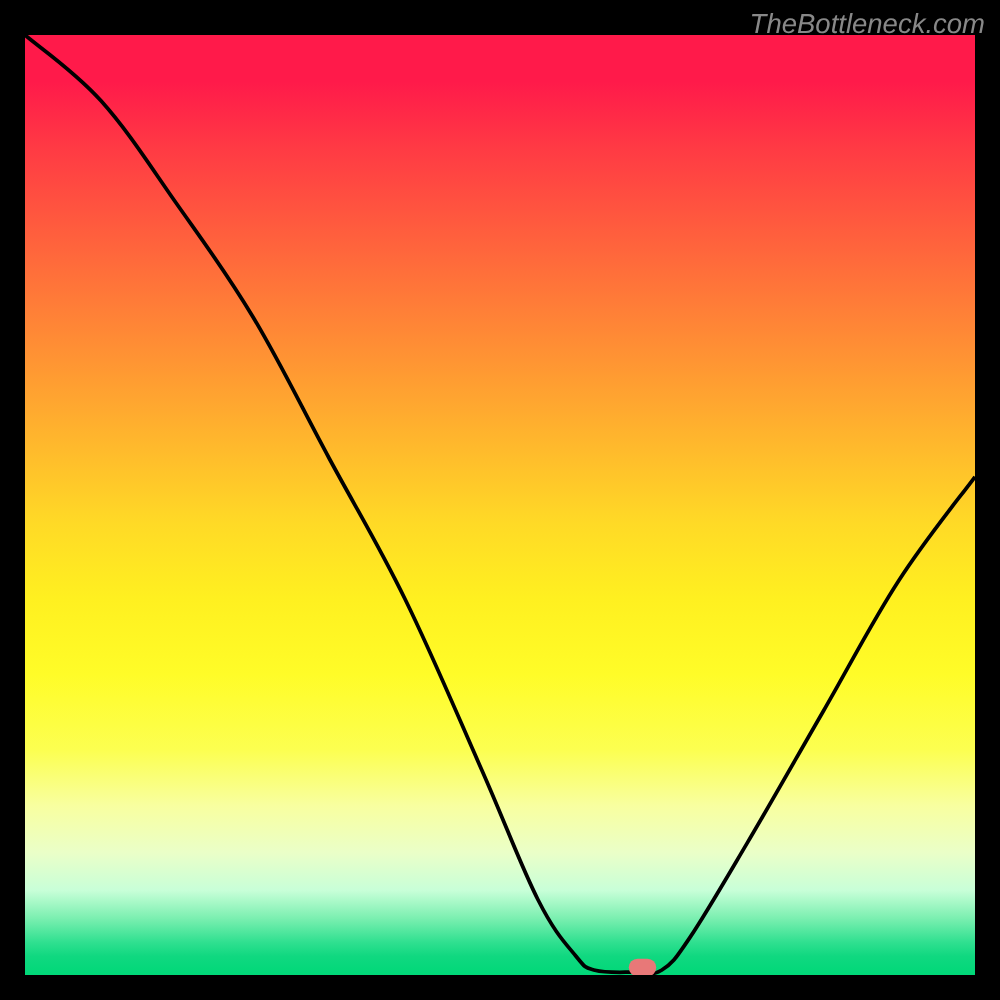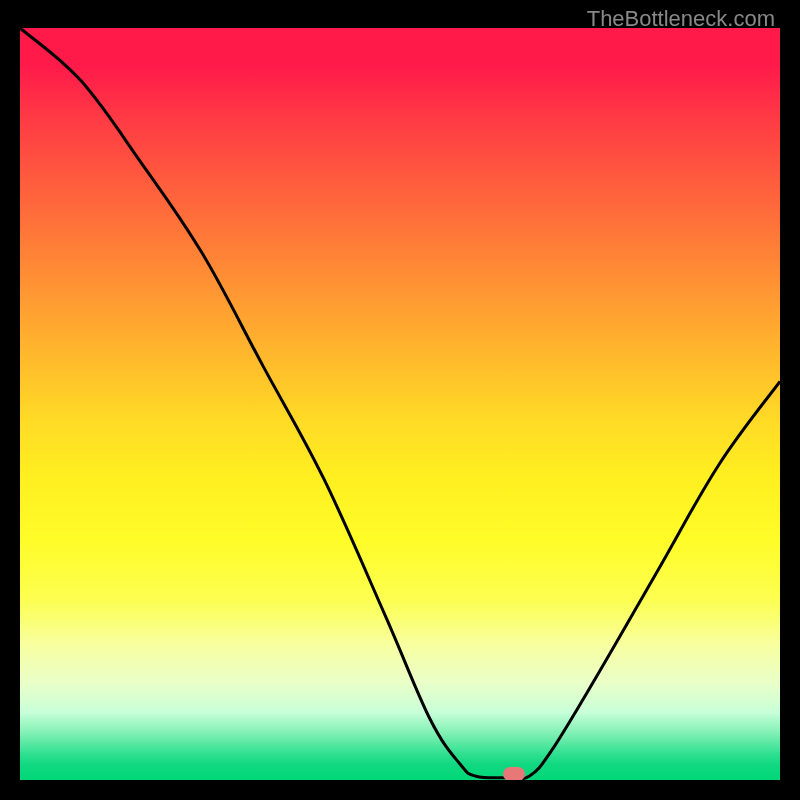--- a/index.html
+++ b/index.html
@@ -6,24 +6,25 @@
   body {
     width: 800px;
     height: 800px;
     background: #000;
     position: relative;
     font-family: Arial, sans-serif;
   }
   .attribution {
     position: absolute;
     top: 6px;
-    right: 25px;
+    right: 12px;
     color: #888;
     font-size: 22px;
     z-index: 10;
+    font-style: italic;
   }
   .plot-area {
     position: absolute;
     left: 20px;
     top: 28px;
     width: 760px;
     height: 752px;
     overflow: hidden;
   }
   .gradient-bg {

